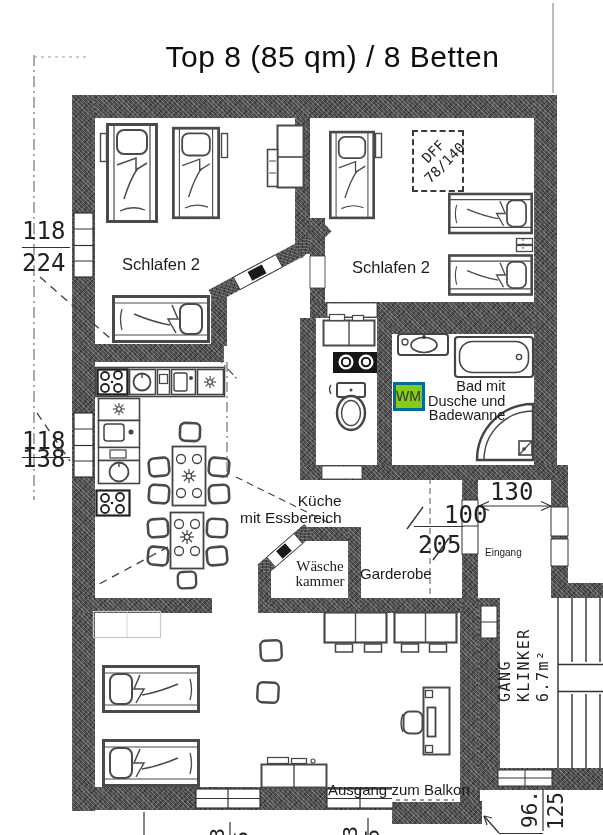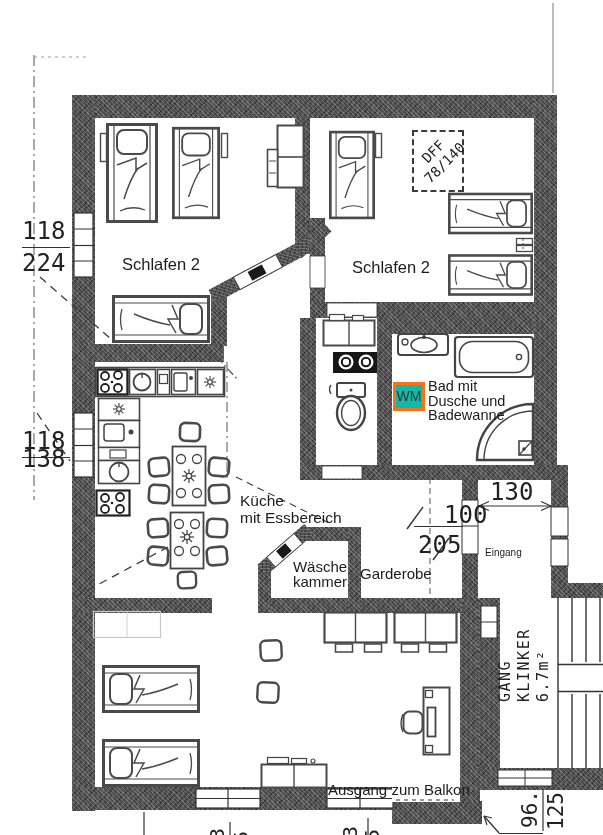--- a/index.html
+++ b/index.html
@@ -5,44 +5,45 @@
   html,body{margin:0;padding:0;background:#ffffff;}
   #stage{position:relative;width:603px;height:835px;background:#ffffff;overflow:hidden;
          font-family:"Liberation Sans",sans-serif;}
   .wall{position:absolute;z-index:1;background-color:#4d4d4d;
     background-image:
       repeating-linear-gradient(45deg, rgba(255,255,255,.20) 0 1px, transparent 1px 3px),
       repeating-linear-gradient(-45deg, rgba(0,0,0,.32) 0 1px, transparent 1px 4px),
       repeating-linear-gradient(90deg, rgba(255,255,255,.07) 0 2px, transparent 2px 5px);}
   .rot{transform-origin:left center;}
   svg.overlay{position:absolute;left:0;top:0;z-index:2;}
-  .lbl{position:absolute;z-index:3;color:#1c1c1c;white-space:nowrap;line-height:1.0;}
+  .lbl{position:absolute;z-index:3;color:#1c1c1c;white-space:nowrap;line-height:1.0;text-align:right;}
   .dim{position:absolute;z-index:3;color:#222;font-family:"DejaVu Sans Mono",monospace;
        white-space:nowrap;line-height:1.0;}
   .vrot{transform-origin:left top;transform:rotate(-90deg);}
   #title{position:absolute;left:62px;right:0;top:40px;text-align:center;font-size:30px;
          color:#0e0e0e;z-index:3;letter-spacing:.5px;}
   #wm-box{position:absolute;left:393px;top:382px;width:26px;height:23px;z-index:3;
-          border:3px solid #f97316;background:#14b8a6;color:#333;font-size:14px;
-          text-align:center;line-height:23px;}
+          border:3px solid #0369a1;background:#84cc16;color:#333;font-size:14px;
+          text-align:left;line-height:23px;}
   #dff-box{position:absolute;left:412px;top:130px;width:48px;height:58px;z-index:3;
            border:2px dashed #3a3a3a;}
   #dff-text{position:absolute;left:404px;top:141px;width:70px;z-index:3;text-align:center;
             font-family:"DejaVu Sans Mono",monospace;font-size:14px;color:#222;
             transform:rotate(-45deg);line-height:1.15;}
   #gang-label{position:absolute;left:496px;top:702px;width:110px;height:56px;z-index:3;
               transform:rotate(-90deg);transform-origin:left top;
               font-family:"DejaVu Sans Mono",monospace;font-size:15px;letter-spacing:1.5px;
               color:#222;line-height:19px;}
 </style>
 </head>
 <body>
 
 <div id="stage">
 
+  <div id="title">Top 8 (85 qm) / 8 Betten</div>
 
   <div class="wall" style="left:72px;top:95px;width:485px;height:23px;"></div>
   <div class="wall" style="left:72px;top:95px;width:23px;height:716px;"></div>
   <div class="wall" style="left:72px;top:787px;width:320px;height:23px;"></div>
   <div class="wall" style="left:392px;top:801px;width:90px;height:23px;"></div>
   <div class="wall" style="left:460px;top:598px;width:20px;height:204px;"></div>
   <div class="wall" style="left:478px;top:598px;width:22px;height:170px;"></div>
   <div class="wall" style="left:460px;top:768px;width:143px;height:22px;"></div>
   <div class="wall" style="left:534px;top:95px;width:23px;height:370px;"></div>
   <div class="wall" style="left:551px;top:465px;width:17px;height:133px;"></div>
@@ -398,21 +399,21 @@
     <div>Bad mit</div>
     <div>Dusche und</div>
     <div>Badewanne</div>
   </div>
 
   <div class="lbl" style="left:240px;top:492px;font-size:15.5px;line-height:17px;">
     <div>Küche</div>
     <div>mit Essbereich</div>
   </div>
 
-  <div class="lbl" style="left:292px;top:559px;width:56px;text-align:center;font-size:15px;line-height:15px;">
+  <div class="lbl" style="left:292px;top:559px;width:56px;text-align:center;font-size:15px;line-height:15px;font-family:Liberation Serif, serif;">
     <div>Wäsche</div>
     <div>kammer</div>
   </div>
 
   <div class="lbl" style="left:360px;top:566px;font-size:15px;">Garderobe</div>
   <div class="lbl" style="left:485px;top:510px;font-size:10px;margin-top:38px;">Eingang</div>
   <div class="lbl" style="left:328px;top:782px;font-size:15px;">Ausgang zum Balkon</div>
 
   <div id="gang-label">
     <div>GANG</div>

